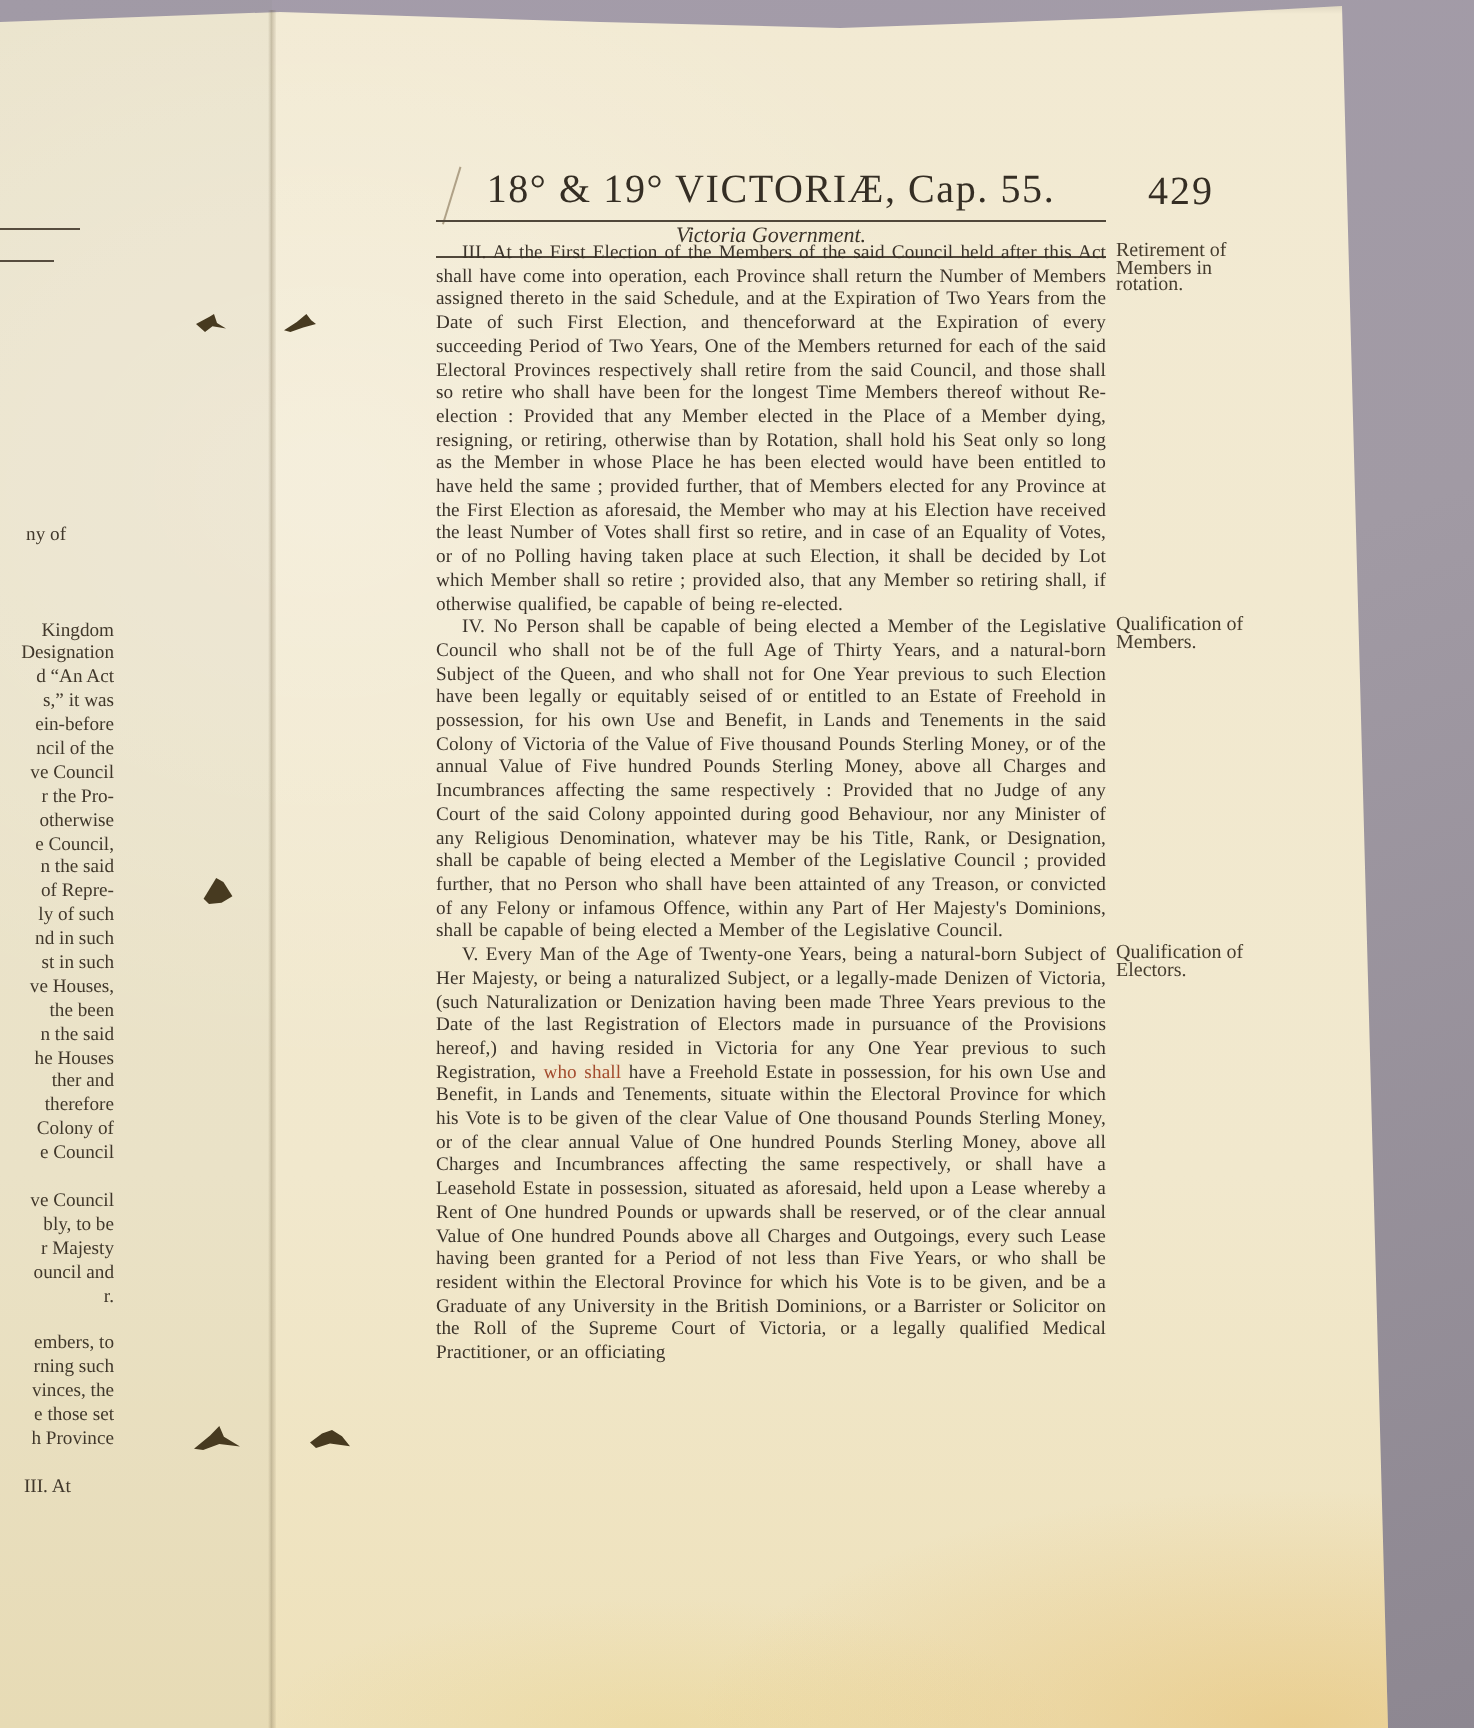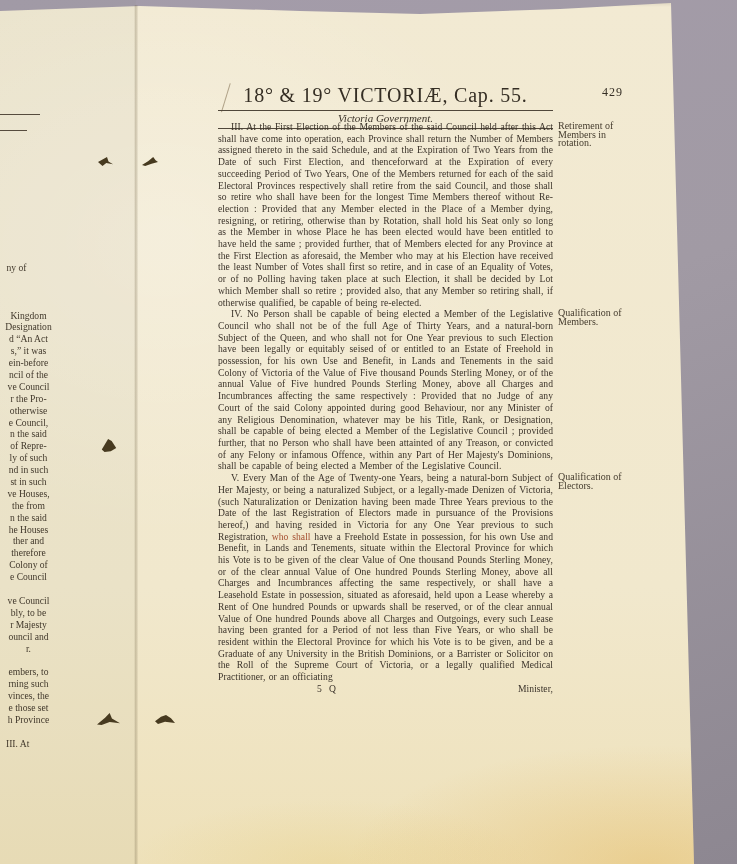--- a/index.html
+++ b/index.html
@@ -35,31 +35,31 @@
   }
   
   .left-rule{position:absolute;height:1px;background:#564c3e;}
   .left-rule.r1{left:0;top:114px;width:40px;}
   .left-rule.r2{left:0;top:130px;width:27px;}
   
   .left-frags{
     position:absolute;left:0;top:262px;width:57px;
     text-align:right;color:#41382b;font-size:9.6px;
   }
-  .frag-line{height:11.9px;line-height:11.9px;white-space:pre;overflow:visible;text-align:center;}
+  .frag-line{height:11.9px;line-height:11.9px;white-space:pre;overflow:visible;}
   
   .content{position:absolute;left:218px;top:84px;width:335px;color:#3b332a;}
   .statute-title{
     position:absolute;left:0;top:0;width:100%;
     text-align:center;font-size:20px;letter-spacing:.8px;color:#352e24;
     white-space:nowrap;
   }
   .page-number{
-    position:absolute;left:384px;top:1px;
-    font-size:12px;letter-spacing:1px;color:#352e24;
+    position:absolute;left:356px;top:1px;
+    font-size:20px;letter-spacing:1px;color:#352e24;
   }
   .rule{position:absolute;left:0;width:335px;height:1.2px;background:#50473a;}
   .rule.r1{top:26px;}
   .rule.r2{top:44px;}
   .running-title{
     position:absolute;left:0;top:27.5px;width:100%;
     text-align:center;font-style:italic;font-size:11px;color:#3a3228;
   }
   .body-text{
     position:absolute;left:0;top:37px;width:335px;
@@ -118,21 +118,21 @@
       <div class="frag-line">ve Council</div>
       <div class="frag-line">r the Pro-</div>
       <div class="frag-line">otherwise</div>
       <div class="frag-line">e Council,</div>
       <div class="frag-line">n the said</div>
       <div class="frag-line">of Repre-</div>
       <div class="frag-line">ly of such</div>
       <div class="frag-line">nd in such</div>
       <div class="frag-line">st in such</div>
       <div class="frag-line">ve Houses,</div>
-      <div class="frag-line">the from</div>
+      <div class="frag-line">the been</div>
       <div class="frag-line">n the said</div>
       <div class="frag-line">he Houses</div>
       <div class="frag-line">ther and</div>
       <div class="frag-line">therefore</div>
       <div class="frag-line">Colony of</div>
       <div class="frag-line">e Council</div>
       <div class="frag-line"></div>
       <div class="frag-line">ve Council</div>
       <div class="frag-line">bly, to be</div>
       <div class="frag-line">r Majesty</div>
@@ -165,24 +165,20 @@
       <div class="section">
         <p>IV. No Person shall be capable of being elected a Member of the Legislative Council who shall not be of the full Age of Thirty Years, and a natural-born Subject of the Queen, and who shall not for One Year previous to such Election have been legally or equitably seised of or entitled to an Estate of Freehold in possession, for his own Use and Benefit, in Lands and Tenements in the said Colony of Victoria of the Value of Five thousand Pounds Sterling Money, or of the annual Value of Five hundred Pounds Sterling Money, above all Charges and Incumbrances affecting the same respectively : Provided that no Judge of any Court of the said Colony appointed during good Behaviour, nor any Minister of any Religious Denomination, whatever may be his Title, Rank, or Designation, shall be capable of being elected a Member of the Legislative Council ; provided further, that no Person who shall have been attainted of any Treason, or convicted of any Felony or infamous Offence, within any Part of Her Majesty's Dominions, shall be capable of being elected a Member of the Legislative Council.</p>
         <div class="margin-note">Qualification of Members.</div>
       </div>
 
       <div class="section">
         <p><span>V. Every Man of the Age of Twenty-one Years, being a natural-born Subject of Her Majesty, or being a naturalized Subject, or a legally-made Denizen of Victoria, (such Naturalization or Denization having been made Three Years previous to the Date of the last Registration of Electors made in pursuance of the Provisions hereof,) and having resided in Victoria for any One Year previous to such Registration, </span><span class="red-ink">who shall</span><span> have a Freehold Estate in possession, for his own Use and Benefit, in Lands and Tenements, situate within the Electoral Province for which his Vote is to be given of the clear Value of One thousand Pounds Sterling Money, or of the clear annual Value of One hundred Pounds Sterling Money, above all Charges and Incumbrances affecting the same respectively, or shall have a Leasehold Estate in possession, situated as aforesaid, held upon a Lease whereby a Rent of One hundred Pounds or upwards shall be reserved, or of the clear annual Value of One hundred Pounds above all Charges and Outgoings, every such Lease having been granted for a Period of not less than Five Years, or who shall be resident within the Electoral Province for which his Vote is to be given, and be a Graduate of any University in the British Dominions, or a Barrister or Solicitor on the Roll of the Supreme Court of Victoria, or a legally qualified Medical Practitioner, or an officiating</span></p>
         <div class="margin-note">Qualification of Electors.</div>
       </div>
 
-      <div class="footer-line">
-        <span class="signature-mark">5 Q</span>
-        <span class="catchword">Minister,</span>
-      </div>
 
     </div>
   </div>
 
   <div class="ink-mark m1"></div>
   <div class="ink-mark m2"></div>
   <div class="ink-mark m3"></div>
   <div class="ink-mark m4"></div>
   <div class="ink-mark m5"></div>
 

